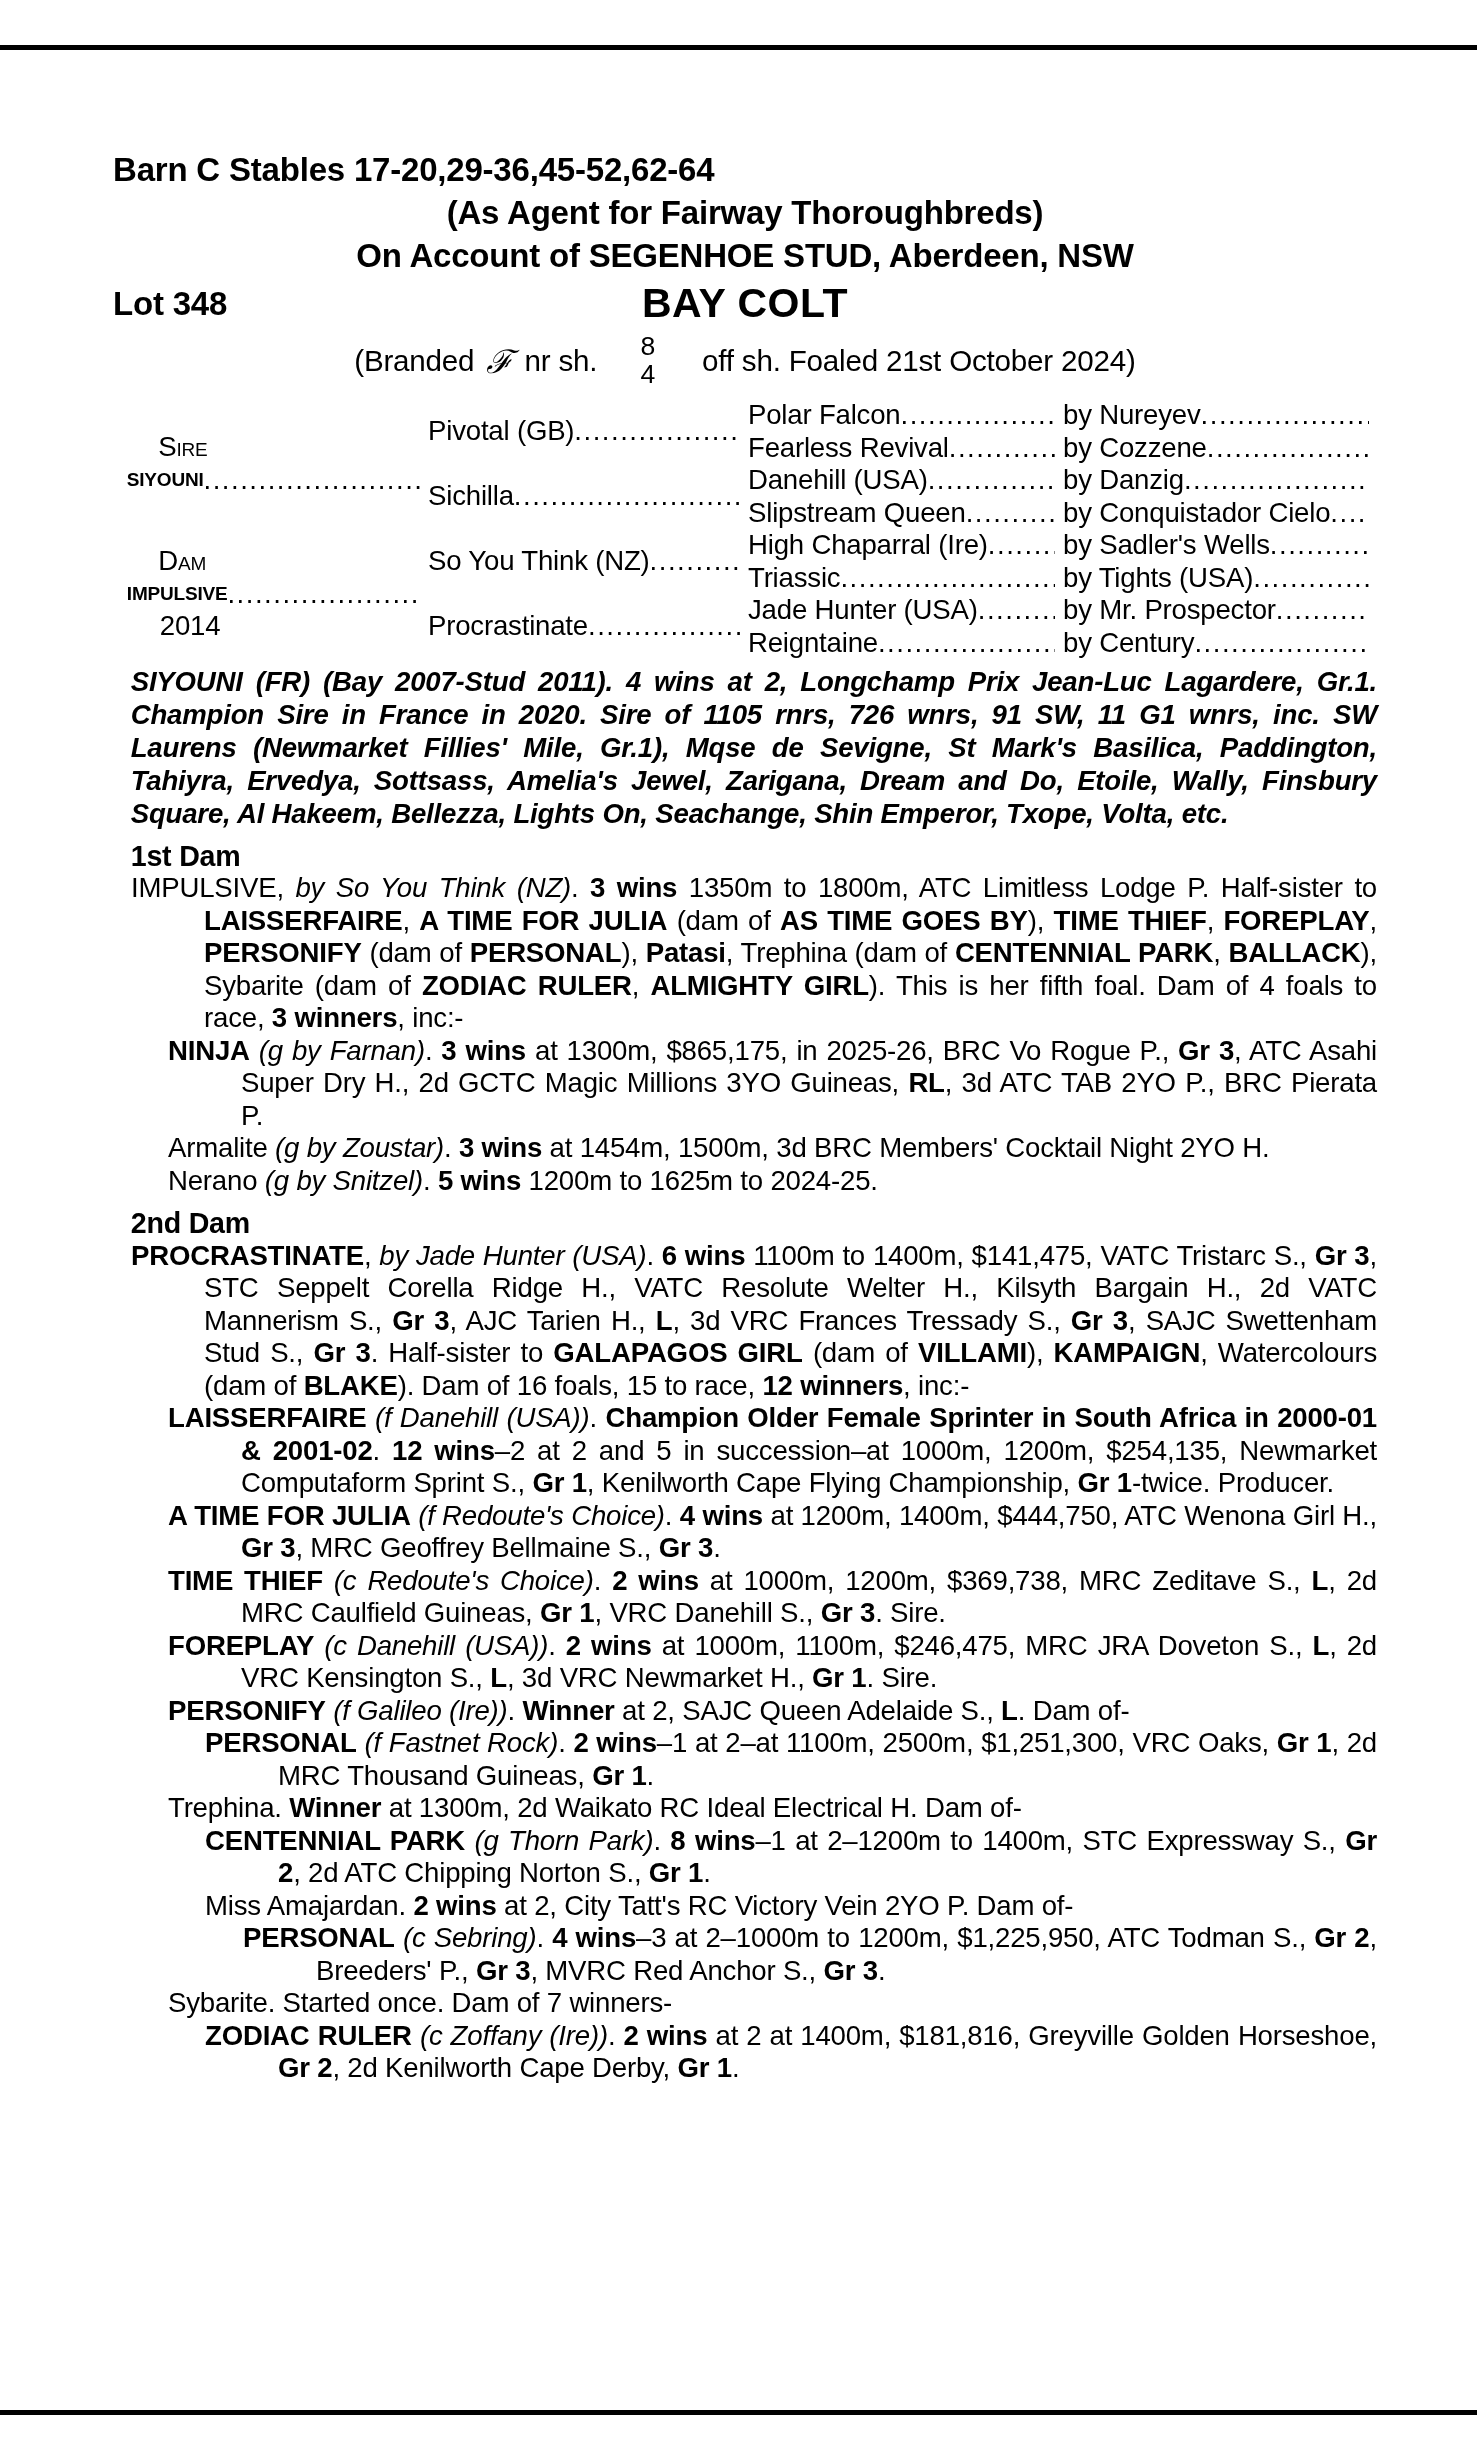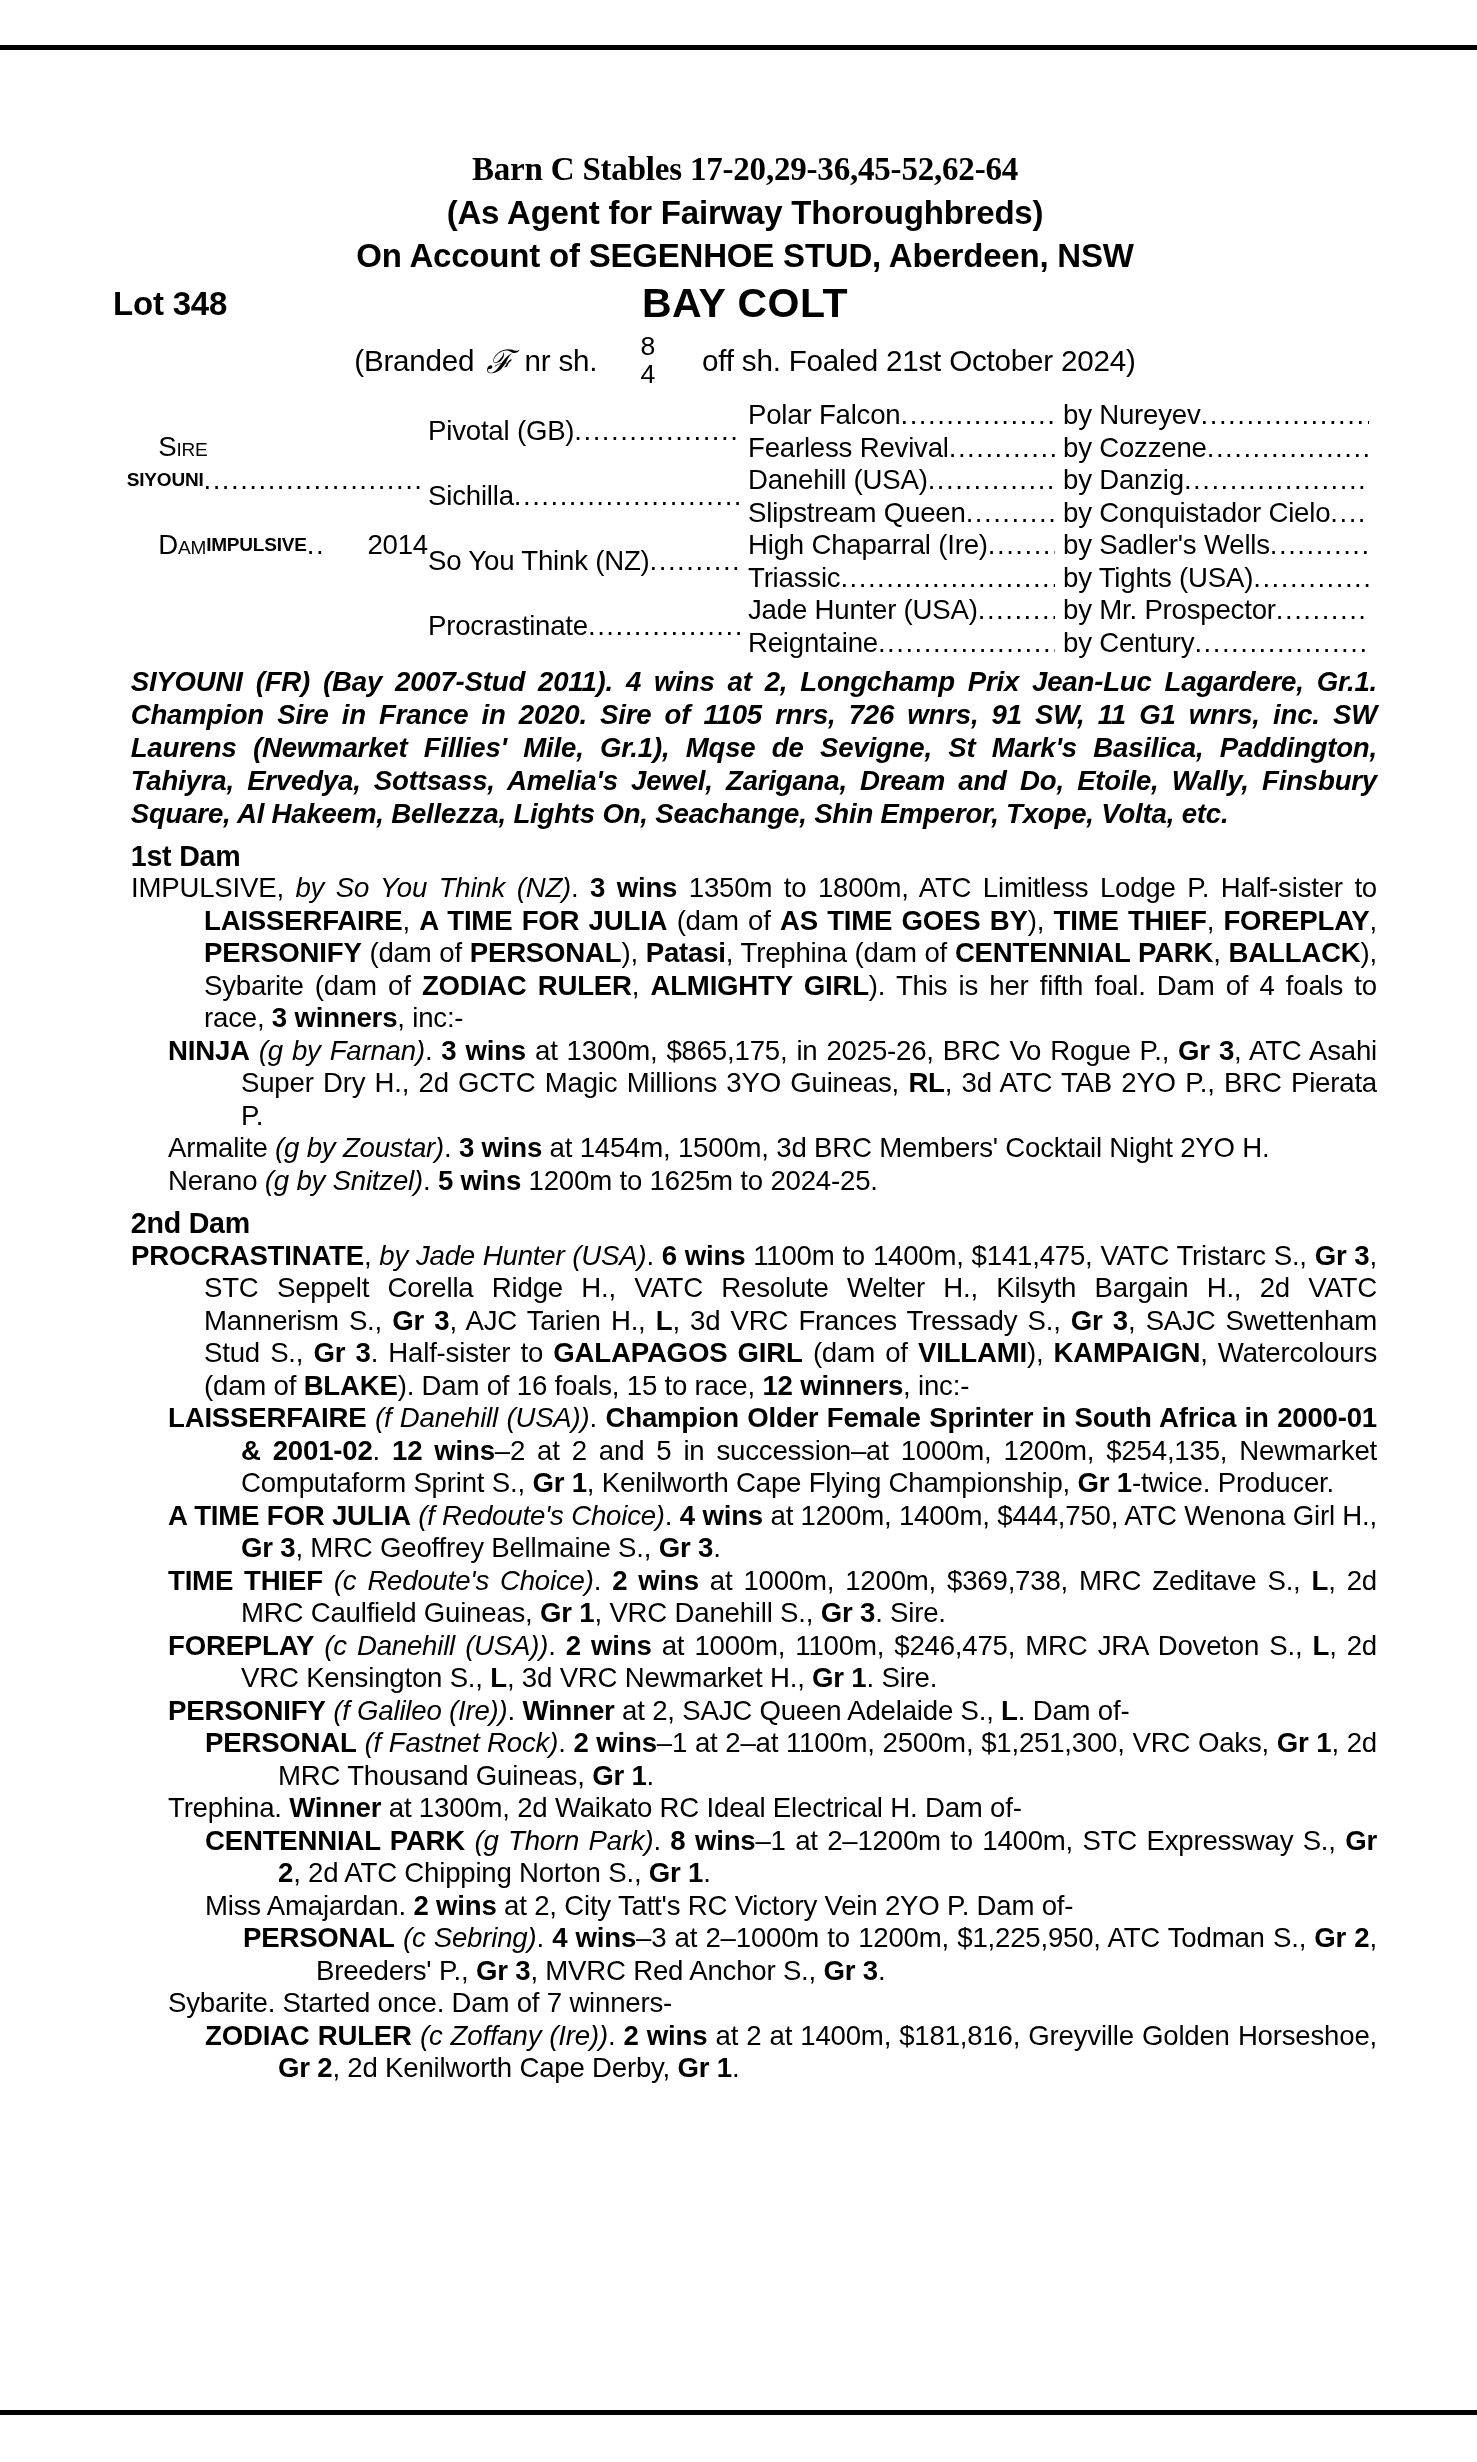--- a/index.html
+++ b/index.html
@@ -9,40 +9,40 @@
     font-family:"Liberation Sans", sans-serif; color:#000;
     letter-spacing:-0.2px;
   }
   .rule { position:absolute; left:0; width:1478px; height:4.9px; background:#000; }
   .rule-top { top:45px; }
   .rule-bottom { top:2410px; }
 
   .content { position:absolute; left:113px; top:0; width:1264px; padding-top:148px; }
 
   .hdr { font-weight:bold; font-size:33px; line-height:43px; }
-  .barn { text-align:center;font-family:Liberation Serif, serif; }
+  .barn { text-align:left; }
   .account, .agent { text-align:center; }
 
   .lot-row { position:relative; height:49px; margin-top:2px; }
   .lot { position:absolute; left:0; top:0; font-size:33px; font-weight:bold; line-height:49px; }
   .title { text-align:center; font-size:41px; font-weight:bold; line-height:49px; letter-spacing:0.5px; }
 
   .brand-row { display:flex; justify-content:center; align-items:center; height:65px; font-size:29.6px; }
   .brand-glyph { font-family:"DejaVu Serif", serif; font-style:italic; font-size:32.5px; margin:0 11.8px; }
   .brand-nr { margin-right:43px; }
   .fraction { display:inline-flex; flex-direction:column; align-items:center; font-size:26.6px; line-height:27.6px; margin-right:47px; }
   .brand-suffix { }
 
   
   .ped-grid { display:grid; grid-template-columns:315px 320px 315px 1fr; grid-auto-rows:32.5px; font-size:27.6px; margin-top:5.9px; }
   .cell { display:flex; align-items:center; white-space:nowrap; overflow:hidden; padding-right:7.9px; }
   .ldr { flex:1; overflow:hidden; white-space:nowrap; }
   .ldr::after { content:"........................................................................................................"; letter-spacing:1.5px; }
   .sire-block { grid-area:1/1/5/2; display:flex; flex-direction:column; justify-content:center; padding-left:13.8px; }
-  .dam-block  { grid-area:5/1/9/2; display:flex; flex-direction:row; justify-content:center; padding-left:13.8px; }
+  .dam-block  { grid-area:5/1/9/2; display:flex; flex-direction:column; justify-content:center; padding-left:13.8px; }
   .gen-label { font-variant:small-caps; padding-left:31.5px; line-height:32.5px; }
   .gen-name-row { display:flex; white-space:nowrap; overflow:hidden; line-height:32.5px; padding-right:7.9px; }
   .gen-name { font-weight:bold; font-size:19px; }
   .gen-year { padding-left:33px; line-height:32.5px; }
   .p1 { grid-area:1/2/3/3; } .p2 { grid-area:3/2/5/3; } .p3 { grid-area:5/2/7/3; } .p4 { grid-area:7/2/9/3; }
   .c3 { grid-column:3; } .c4 { grid-column:4; }
   .r1{grid-row:1}.r2{grid-row:2}.r3{grid-row:3}.r4{grid-row:4}.r5{grid-row:5}.r6{grid-row:6}.r7{grid-row:7}.r8{grid-row:8}
 
   
   .sire-summary {

